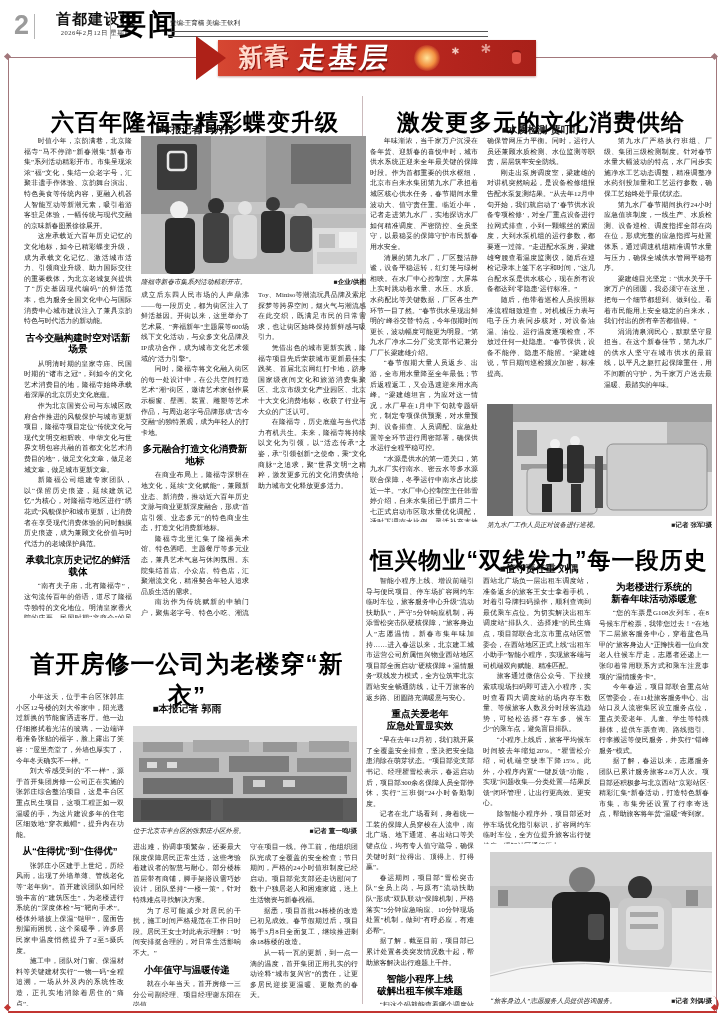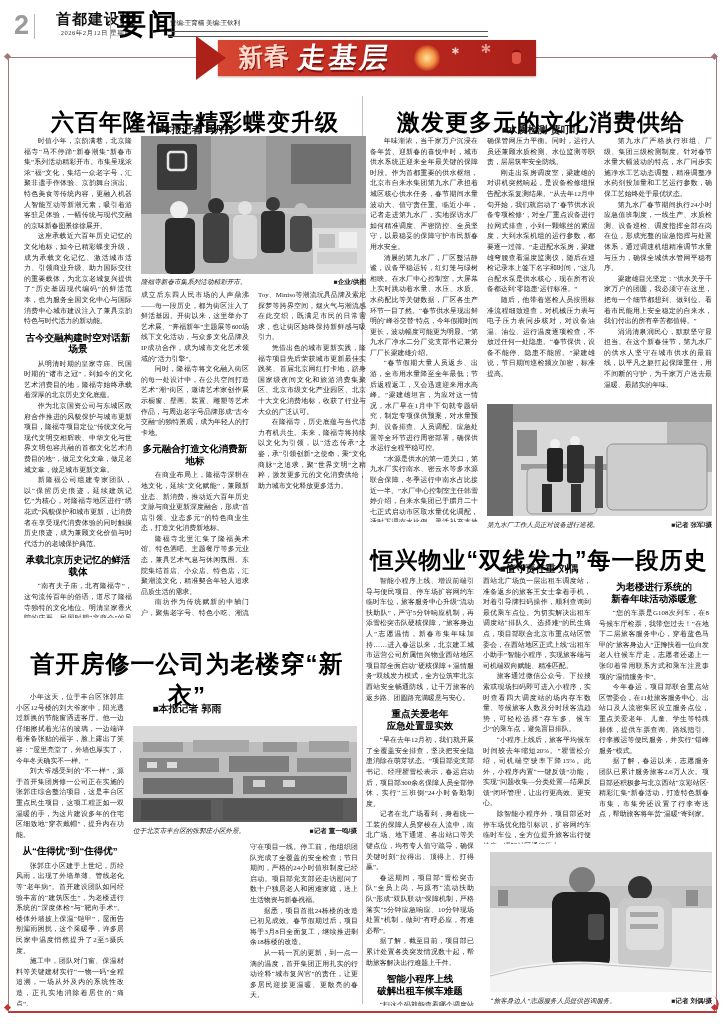--- a/index.html
+++ b/index.html
@@ -293,20 +293,26 @@
         <rect x="14" y="36" width="10" height="6" fill="#dcdcdc"></rect>
           <rect x="34" y="36" width="10" height="6" fill="#dcdcdc"></rect>
         <rect x="120" y="54" width="12" height="7" fill="#d2d2d2"></rect>
           <rect x="150" y="54" width="12" height="7" fill="#d2d2d2"></rect>
       </svg>
     </div>
     <div class="caprow" style="left:117px;top:196px;width:224px;">
       <span>位于北京市丰台区的张郭庄小区外景。</span>
       <span class="credit">■记者 董一鸣/摄</span>
     </div>
+    <div class="col" style="left:117px;top:212px;width:108px;height:164px;">
+        <p class="para cont">进出难，协调事项繁杂，还要最大限度保障居民正常生活，这些考验着建设者的智慧与耐心。部分楼栋首层带有商铺，脚手架搭设需巧妙设计，团队坚持“一楼一策”，针对特殊难点寻找解决方案。</p>
+        <p class="para">为了尽可能减少对居民的干扰，施工时间严格规范在工作日时段。居民王女士对此表示理解：“时间安排挺合理的，对日常生活影响不大。”</p>
+        <div class="subhead">小年值守与温暖传递</div>
+        <p class="para">就在小年当天，首开房修一三分公司副经理、项目经理谢东阳在岗值</p>
+      </div>
     <div class="col" style="left:234px;top:212px;width:108px;height:164px;">
         <p class="para cont">守在项目一线。停工前，他组织团队完成了全覆盖的安全检查；节日期间，严格的24小时值班制度已经启动。项目部党支部还走访慰问了数十户独居老人和困难家庭，送上生活物资与新春祝福。</p>
         <p class="para">据悉，项目首批24栋楼的改造已初见成效。春节假期过后，项目将于3月8日全面复工，继续推进剩余18栋楼的改造。</p>
         <p class="para">从一砖一瓦的更新，到一点一滴的温度，首开集团正用扎实的行动诠释“城市复兴官”的责任，让更多居民迎接更温暖、更敞亮的春天。</p>
       </div>
   </section>
 
 </div>
 
 </body></html>

